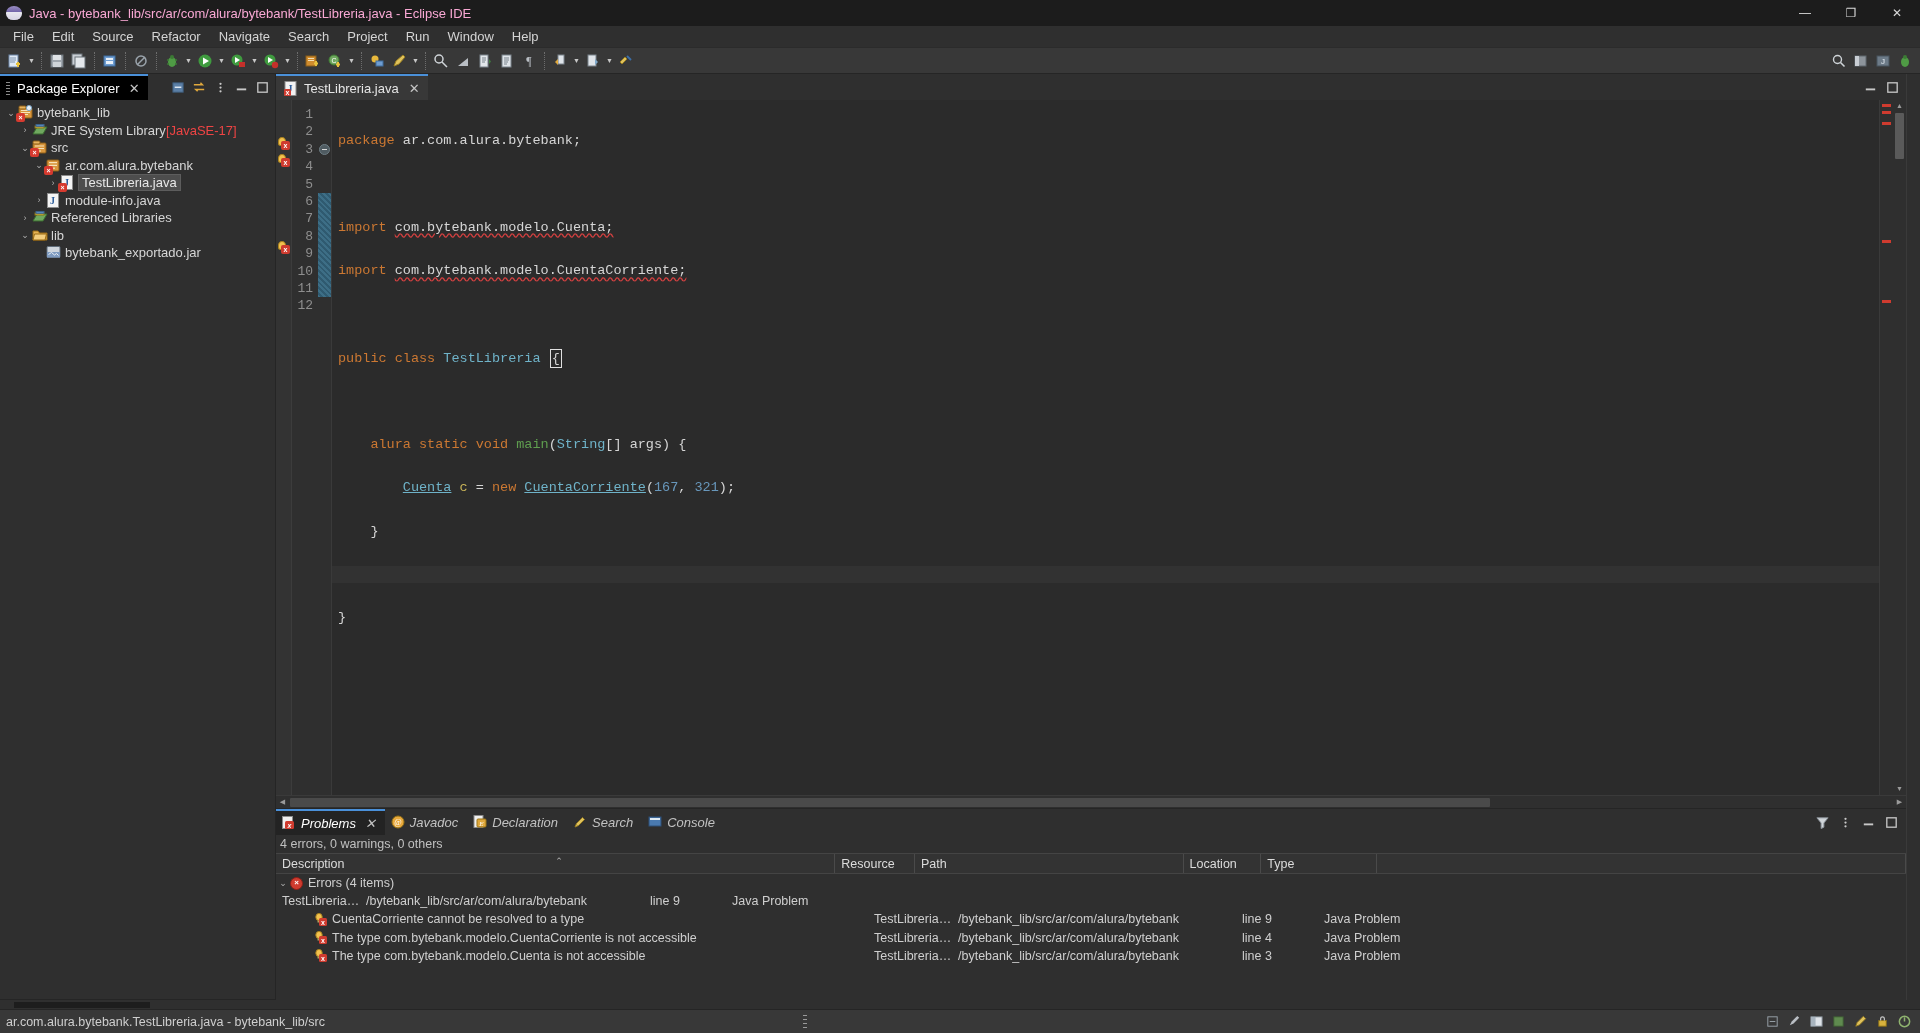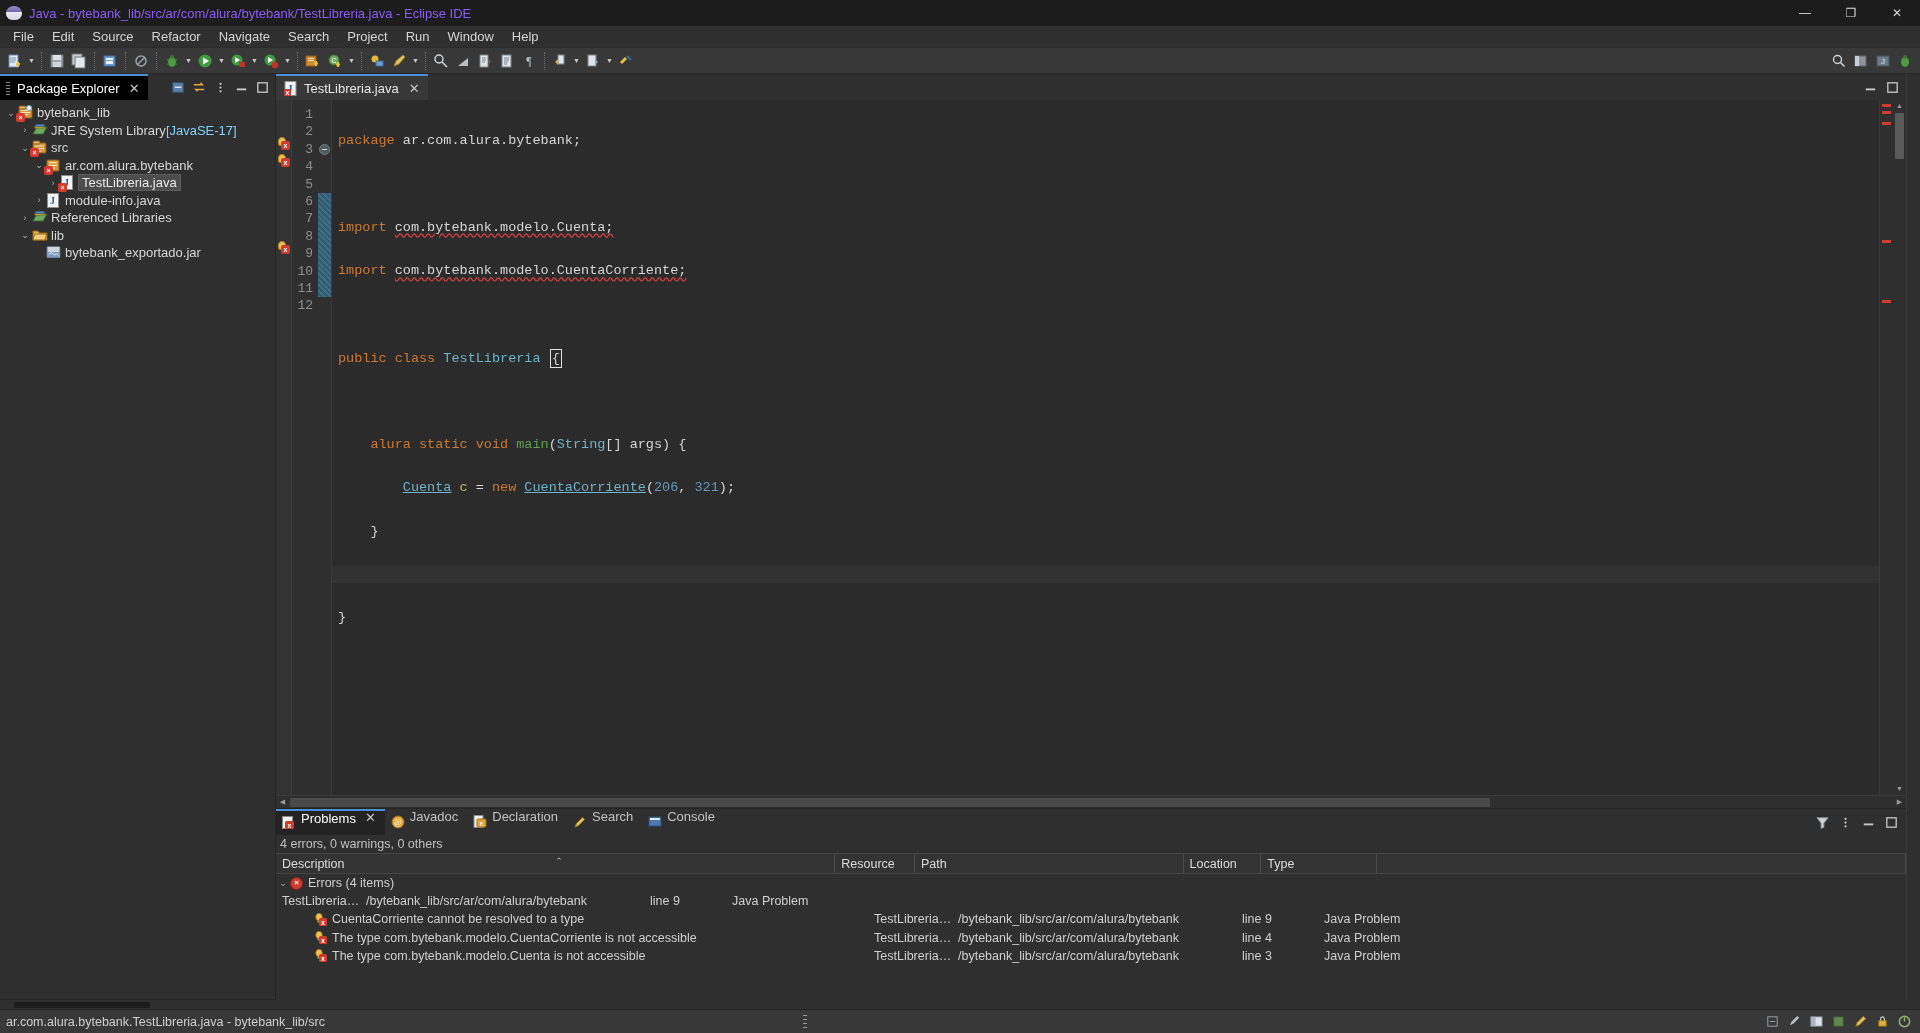--- a/index.html
+++ b/index.html
@@ -25,21 +25,21 @@
   }
   .titlebar .eclipse-logo {
     width: 16px; height: 14px;
     background: linear-gradient(180deg, #9b8ec4 0%, #6f63a8 45%, #e8e8f0 46%, #d6d4e4 100%);
     border-radius: 50% 50% 45% 45%;
     margin-right: 7px;
     flex: 0 0 auto;
   }
   .titlebar .title-text {
     font-size: 13px;
-    color: #8b5cf6;
+    color: #f9a8d4;
     white-space: nowrap;
   }
   .win-controls {
     position: absolute; right: 0; top: 0;
     height: 26px; display: flex;
   }
   .win-btn {
     width: 46px; height: 26px;
     display: flex; align-items: center; justify-content: center;
     color: #d8d8d8; font-size: 12px;
@@ -362,24 +362,25 @@
     height: 192px;
     display: flex; flex-direction: column;
     background: #2f2f2f;
     border-top: 1px solid #252525;
   }
   .bp-tabbar {
     height: 26px; display: flex; align-items: stretch;
     position: relative; background: #2f2f2f;
   }
   .bp-tab {
-    display: flex; 
+    display: flex; align-items: center;
     padding: 0 9px 0 6px;
     font-size: 13px; color: #c2c2c2;
     gap: 5px;
+    font-style: italic;
   }
   .bp-tab.active {
     background: #232323;
     border-top: 2px solid #4a90d9;
     color: #ffffff;
   }
   .bp-tb-right {
     margin-left: auto; display: flex; align-items: center;
     padding-right: 5px; gap: 4px;
   }
@@ -720,21 +721,21 @@
           <span class="tlabel">bytebank_lib</span>
         </div>
         <div class="tree-row" style="padding-left: 18px;">
           <span class="twisty">›</span>
           <span class="tnode-icon"><svg width="16" height="14" viewBox="0 0 16 14">
               <path d="M1 11l4-7h10l-4 7z" fill="#6fa85f" stroke="#3a6b30"></path>
               <rect x="3" y="3" width="9" height="2" fill="#d7c24a" stroke="#8a7317"></rect>
               <rect x="4" y="1.5" width="8" height="1.8" fill="#5e8fc4" stroke="#3c6289"></rect>
             </svg></span>
           <span class="tlabel">JRE System Library</span>
-          <span class="dim" style="color: #7dd3fc;"> [JavaSE-17]</span>
+          <span class="dim" style="color: #ef4444;"> [JavaSE-17]</span>
         </div>
         <div class="tree-row" style="padding-left: 18px;">
           <span class="twisty">⌄</span>
           <span class="tnode-icon"><svg width="16" height="15" viewBox="0 0 16 15">
               <rect x="1" y="3" width="13" height="10" rx="1" fill="#d9963c" stroke="#8a5d18"></rect>
               <rect x="1" y="1" width="7" height="3" rx="1" fill="#e8b45e" stroke="#8a5d18"></rect>
               <rect x="3" y="5.5" width="9" height="1" fill="#f6e2bb"></rect>
               <rect x="3" y="8" width="9" height="1" fill="#f6e2bb"></rect>
               <rect x="3" y="10.5" width="6" height="1" fill="#f6e2bb"></rect>
             </svg><span class="err-badge">×</span></span>
@@ -889,21 +890,21 @@
         </div>
       <div class="code-lines" id="codelines">
           <div class="cline"><span class="k">package </span><span class="pl">ar.com.alura.bytebank;</span></div>
           <div class="cline"></div>
           <div class="cline"><span class="k">import </span><span class="pl err-squig">com.bytebank.modelo.Cuenta;</span></div>
           <div class="cline"><span class="k">import </span><span class="pl err-squig">com.bytebank.modelo.CuentaCorriente;</span></div>
           <div class="cline"></div>
           <div class="cline"><span class="k">public class </span><span class="ty">TestLibreria</span><span class="pl"> </span><span class="cursor-box">{</span></div>
           <div class="cline"></div>
           <div class="cline"><span class="pl">    </span><span class="k">alura static void </span><span class="mth">main</span><span class="pl">(</span><span class="ty">String</span><span class="pl">[] </span><span class="pl">args</span><span class="pl">) {</span></div>
-          <div class="cline"><span class="pl">        </span><span class="ty-u">Cuenta</span><span class="pl"> </span><span class="var">c</span><span class="pl"> = </span><span class="k">new </span><span class="ty-u">CuentaCorriente</span><span class="pl">(</span><span class="num">206</span><span class="pl">, </span><span class="num">321</span><span class="pl">);</span></div>
+          <div class="cline"><span class="pl">        </span><span class="ty-u">Cuenta</span><span class="pl"> </span><span class="var">c</span><span class="pl"> = </span><span class="k">new </span><span class="ty-u">CuentaCorriente</span><span class="pl">(</span><span class="num">167</span><span class="pl">, </span><span class="num">321</span><span class="pl">);</span></div>
           <div class="cline"><span class="pl">    }</span></div>
           <div class="cline current"></div>
           <div class="cline"><span class="pl">}</span></div>
         </div>
       <div class="overview-ruler">
         <div class="ov-mark" style="top:4px;background:#cf3b2f;"></div>
         <div class="ov-mark" style="top:11px;background:#cf3b2f;"></div>
         <div class="ov-mark" style="top:22px;background:#cf3b2f;"></div>
         <div class="ov-mark" style="top:140px;background:#cf3b2f;"></div>
         <div class="ov-mark" style="top:200px;background:#cf3b2f;"></div>

